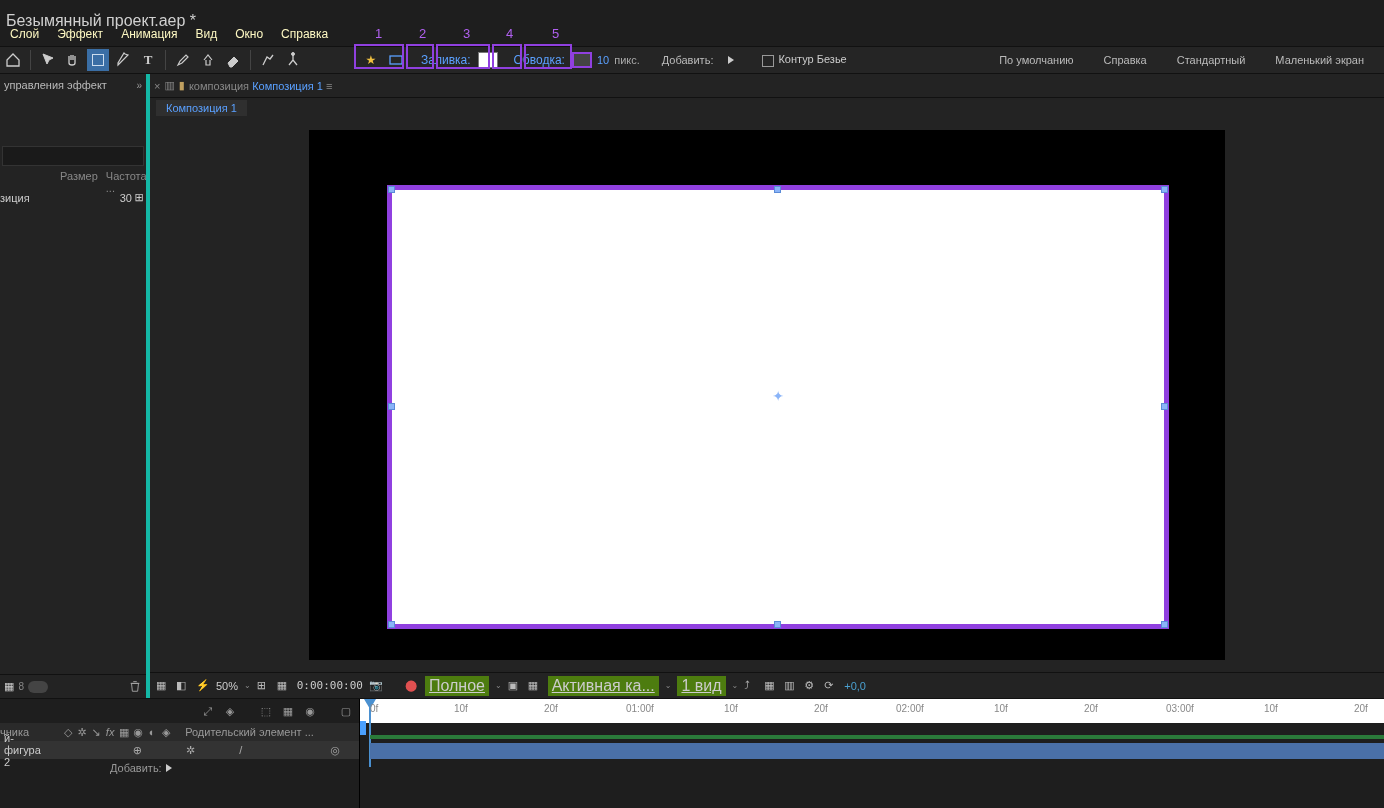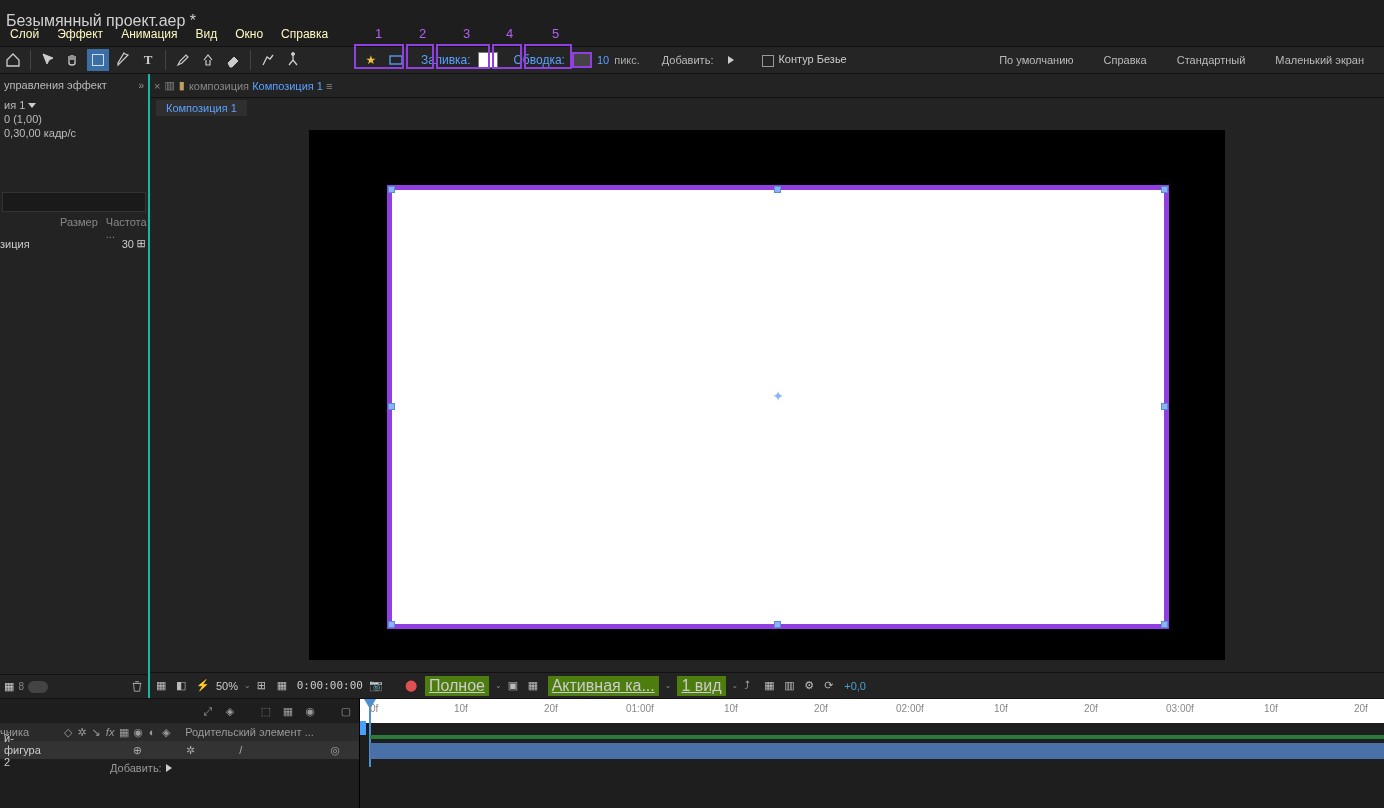--- a/index.html
+++ b/index.html
@@ -20,21 +20,21 @@
 .fill-sw { width: 20px; height: 16px; background: #fff; border: 1px solid #777; }
 .stroke-sw { width: 20px; height: 16px; border: 2px solid #9040e0; background: #444; }
 .px-val { color: #5aa0ff; padding: 0 2px; }
 .px-unit { color: #aaa; padding-right: 4px; }
 .add-label { color: #bbb; padding: 0 4px; }
 .play-tri { width: 0; height: 0; border-left: 6px solid #ccc; border-top: 4px solid transparent; border-bottom: 4px solid transparent; }
 .check { width: 12px; height: 12px; border: 1px solid #999; display: inline-block; vertical-align: middle; margin-right: 4px; }
 .ws-row { display: flex; gap: 2px; margin-left: auto; padding-right: 4px; }
 .ws-row div { padding: 4px 14px; color: #bbb; }
 .main { display: flex; height: 624px; }
-.left-col { width: 150px; background: #232323; border-right: 2px solid #14b8a6; overflow: hidden; display: flex; flex-direction: column; }
+.left-col { width: 150px; background: #232323; border-right: 4px solid #14b8a6; overflow: hidden; display: flex; flex-direction: column; }
 .panel-head { height: 22px; display: flex; align-items: center; padding: 0 4px; color: #bbb; font-size: 11px; justify-content: space-between; }
 .panel-head .double-arrow { font-size: 10px; color: #999; }
 .proj-info { padding: 2px 4px; color: #bbb; font-size: 11px; line-height: 14px; }
 .proj-info .row1 { display: flex; align-items: center; gap: 3px; }
 .proj-info .row1 .tw { display: inline-block; width: 0; height: 0; border-left: 4px solid transparent; border-right: 4px solid transparent; border-top: 5px solid #ccc; }
 .search-box { height: 20px; background: #1a1a1a; margin: 50px 2px 2px; border: 1px solid #333; }
 .col-headers { display: flex; height: 18px; color: #888; font-size: 10px; margin-left: 48px; }
 .col-headers div { padding: 2px 4px; }
 .proj-item { display: flex; height: 18px; align-items: flex-end; font-size: 11px; color: #ccc; }
 .bottom-left { margin-top: auto; height: 24px; display: flex; align-items: center; gap: 4px; padding: 0 4px; border-top: 1px solid #111; }
@@ -190,28 +190,20 @@
 <div class="annot-box" style="left:436px;width:54px"></div>
 <div class="annot-box" style="left:492px;width:30px"></div>
 <div class="annot-box" style="left:524px;width:48px"></div>
 
 <div class="main">
   <div class="left-col">
     <div class="panel-head">
       <span>управления эффект</span>
         <span class="double-arrow">»</span>
     </div>
-    <div class="proj-info">
-      <div class="row1">
-          <span>ия 1</span>
-          <span class="tw"></span>
-        </div>
-      <div>0 (1,00)</div>
-      <div>0,30,00 кадр/с</div>
-    </div>
     <div class="search-box"></div>
     <div class="col-headers">
       <div style="flex:1"></div>
       <div>Размер</div>
       <div>Частота ...</div>
     </div>
     <div class="proj-item">
       <span style="flex:1">зиция</span>
       <span style="width:30px;text-align:right">30</span>
       <span style="width:14px;text-align:center">⊞</span>

